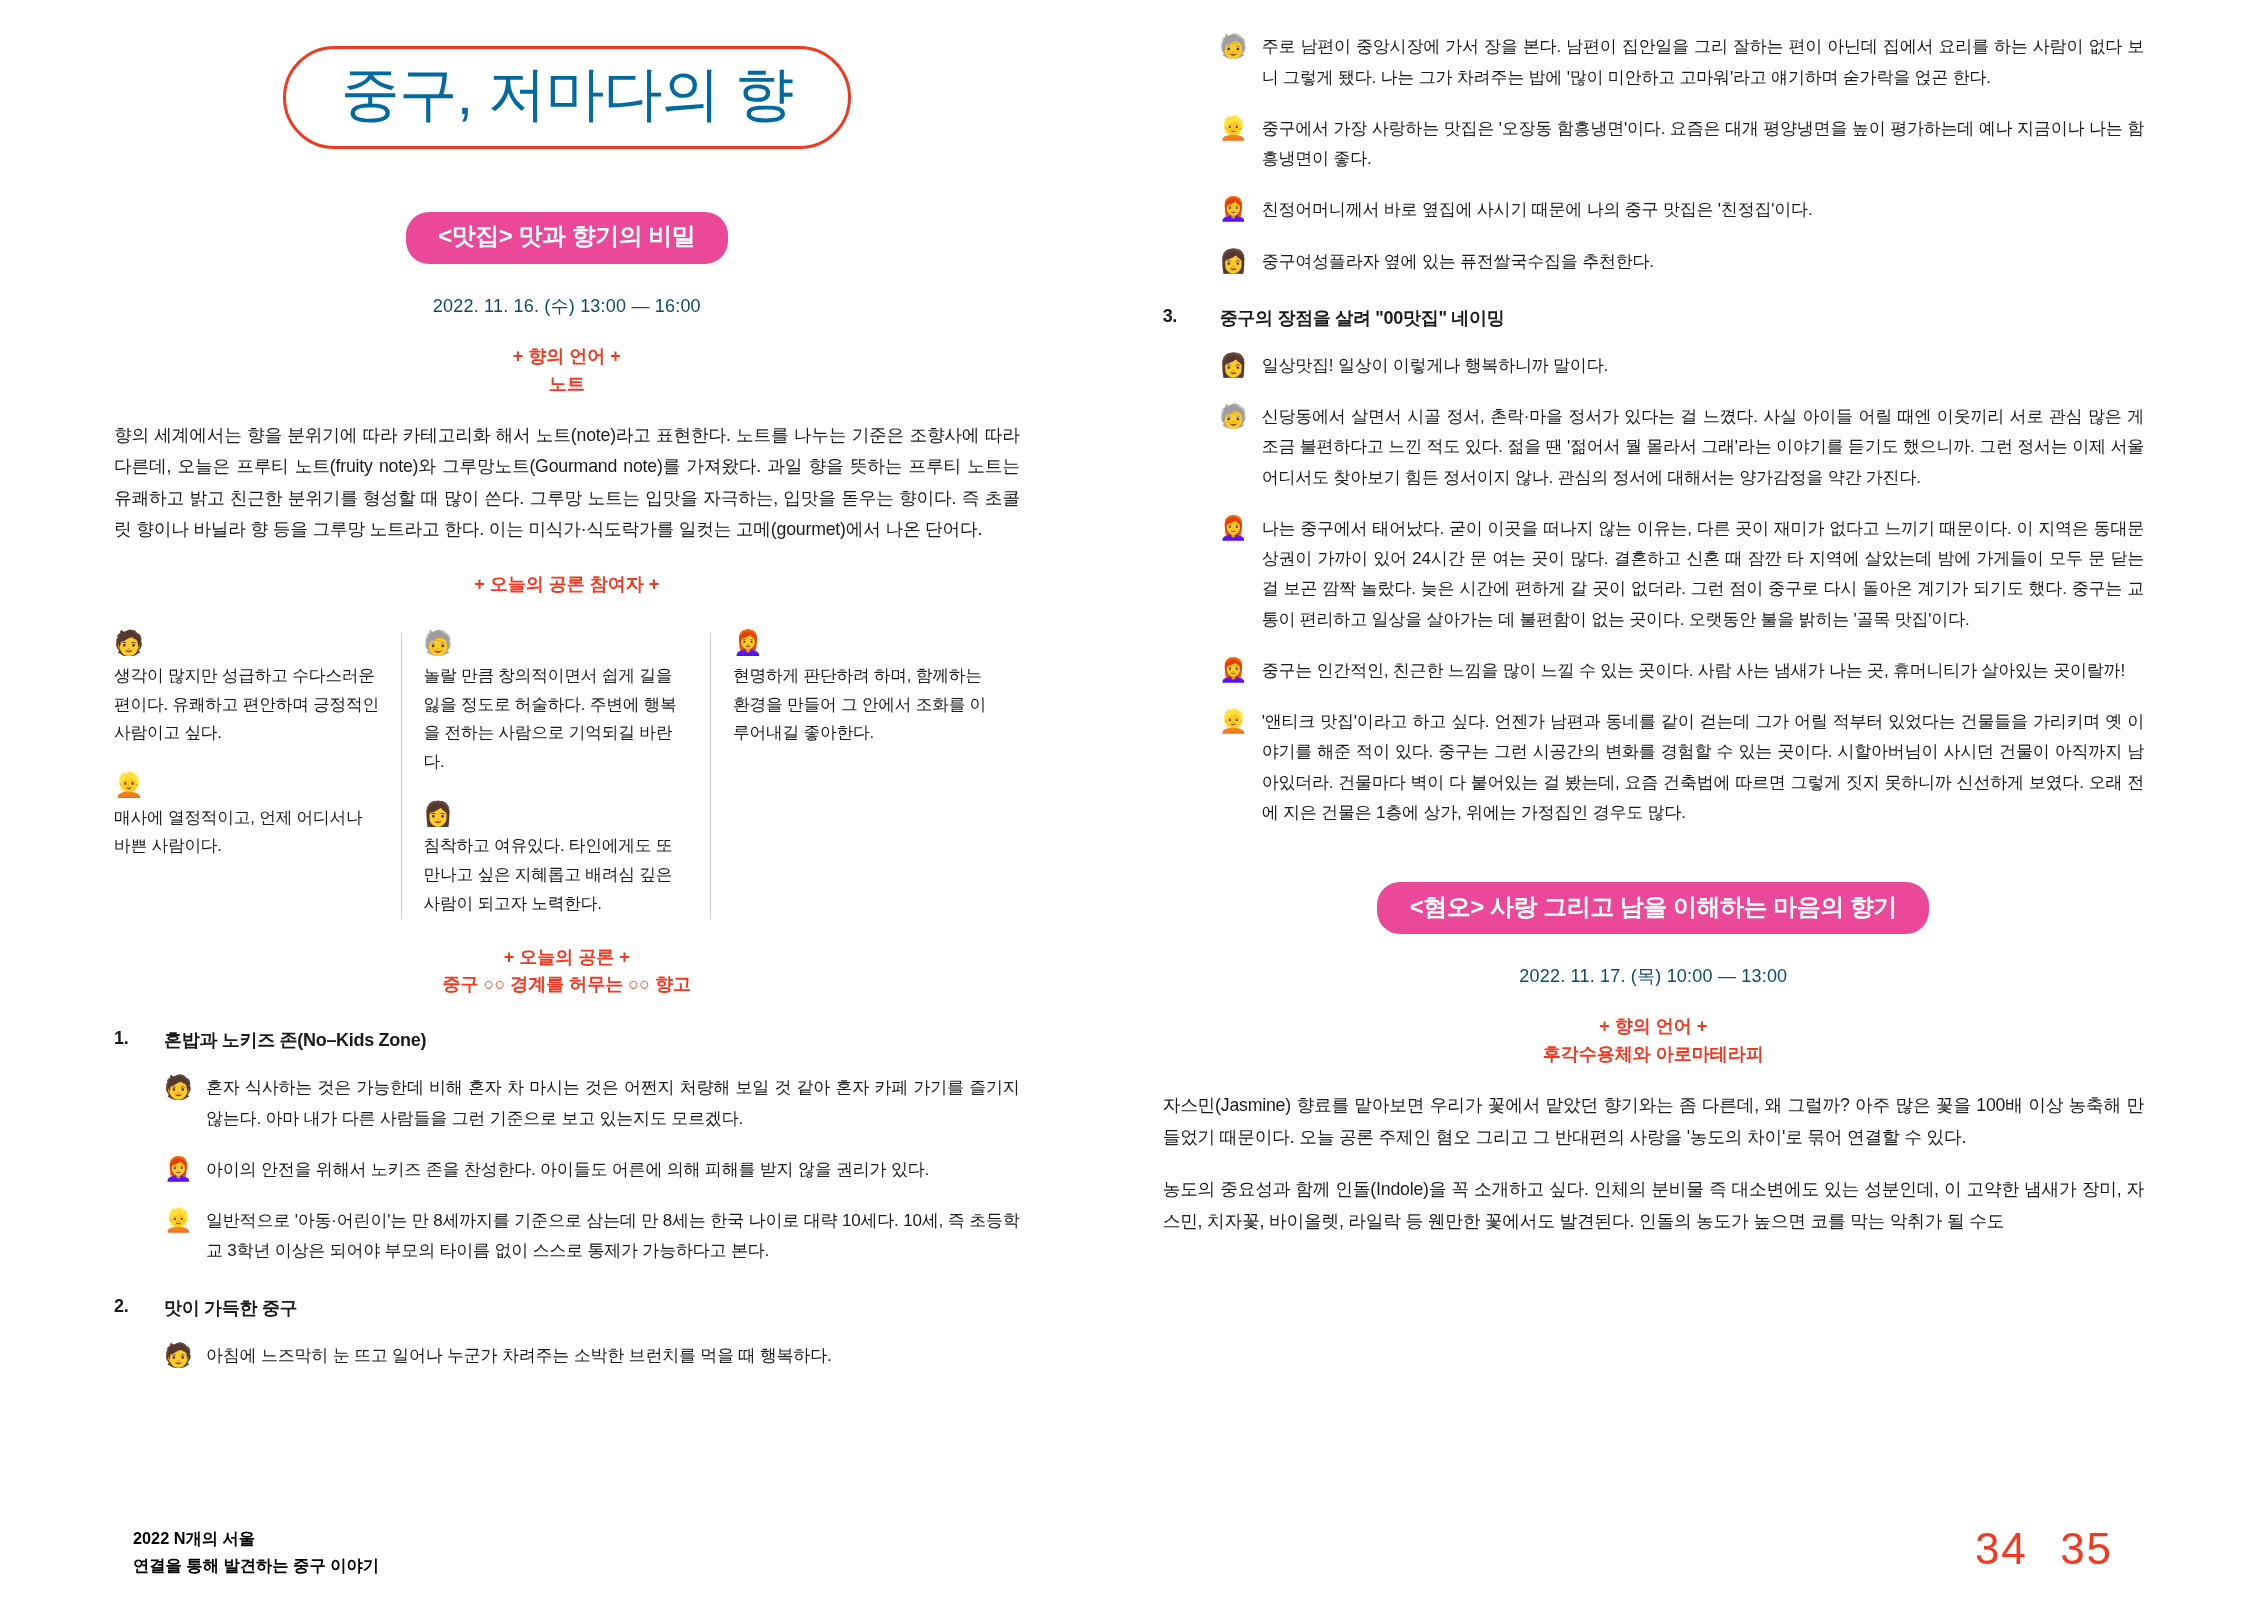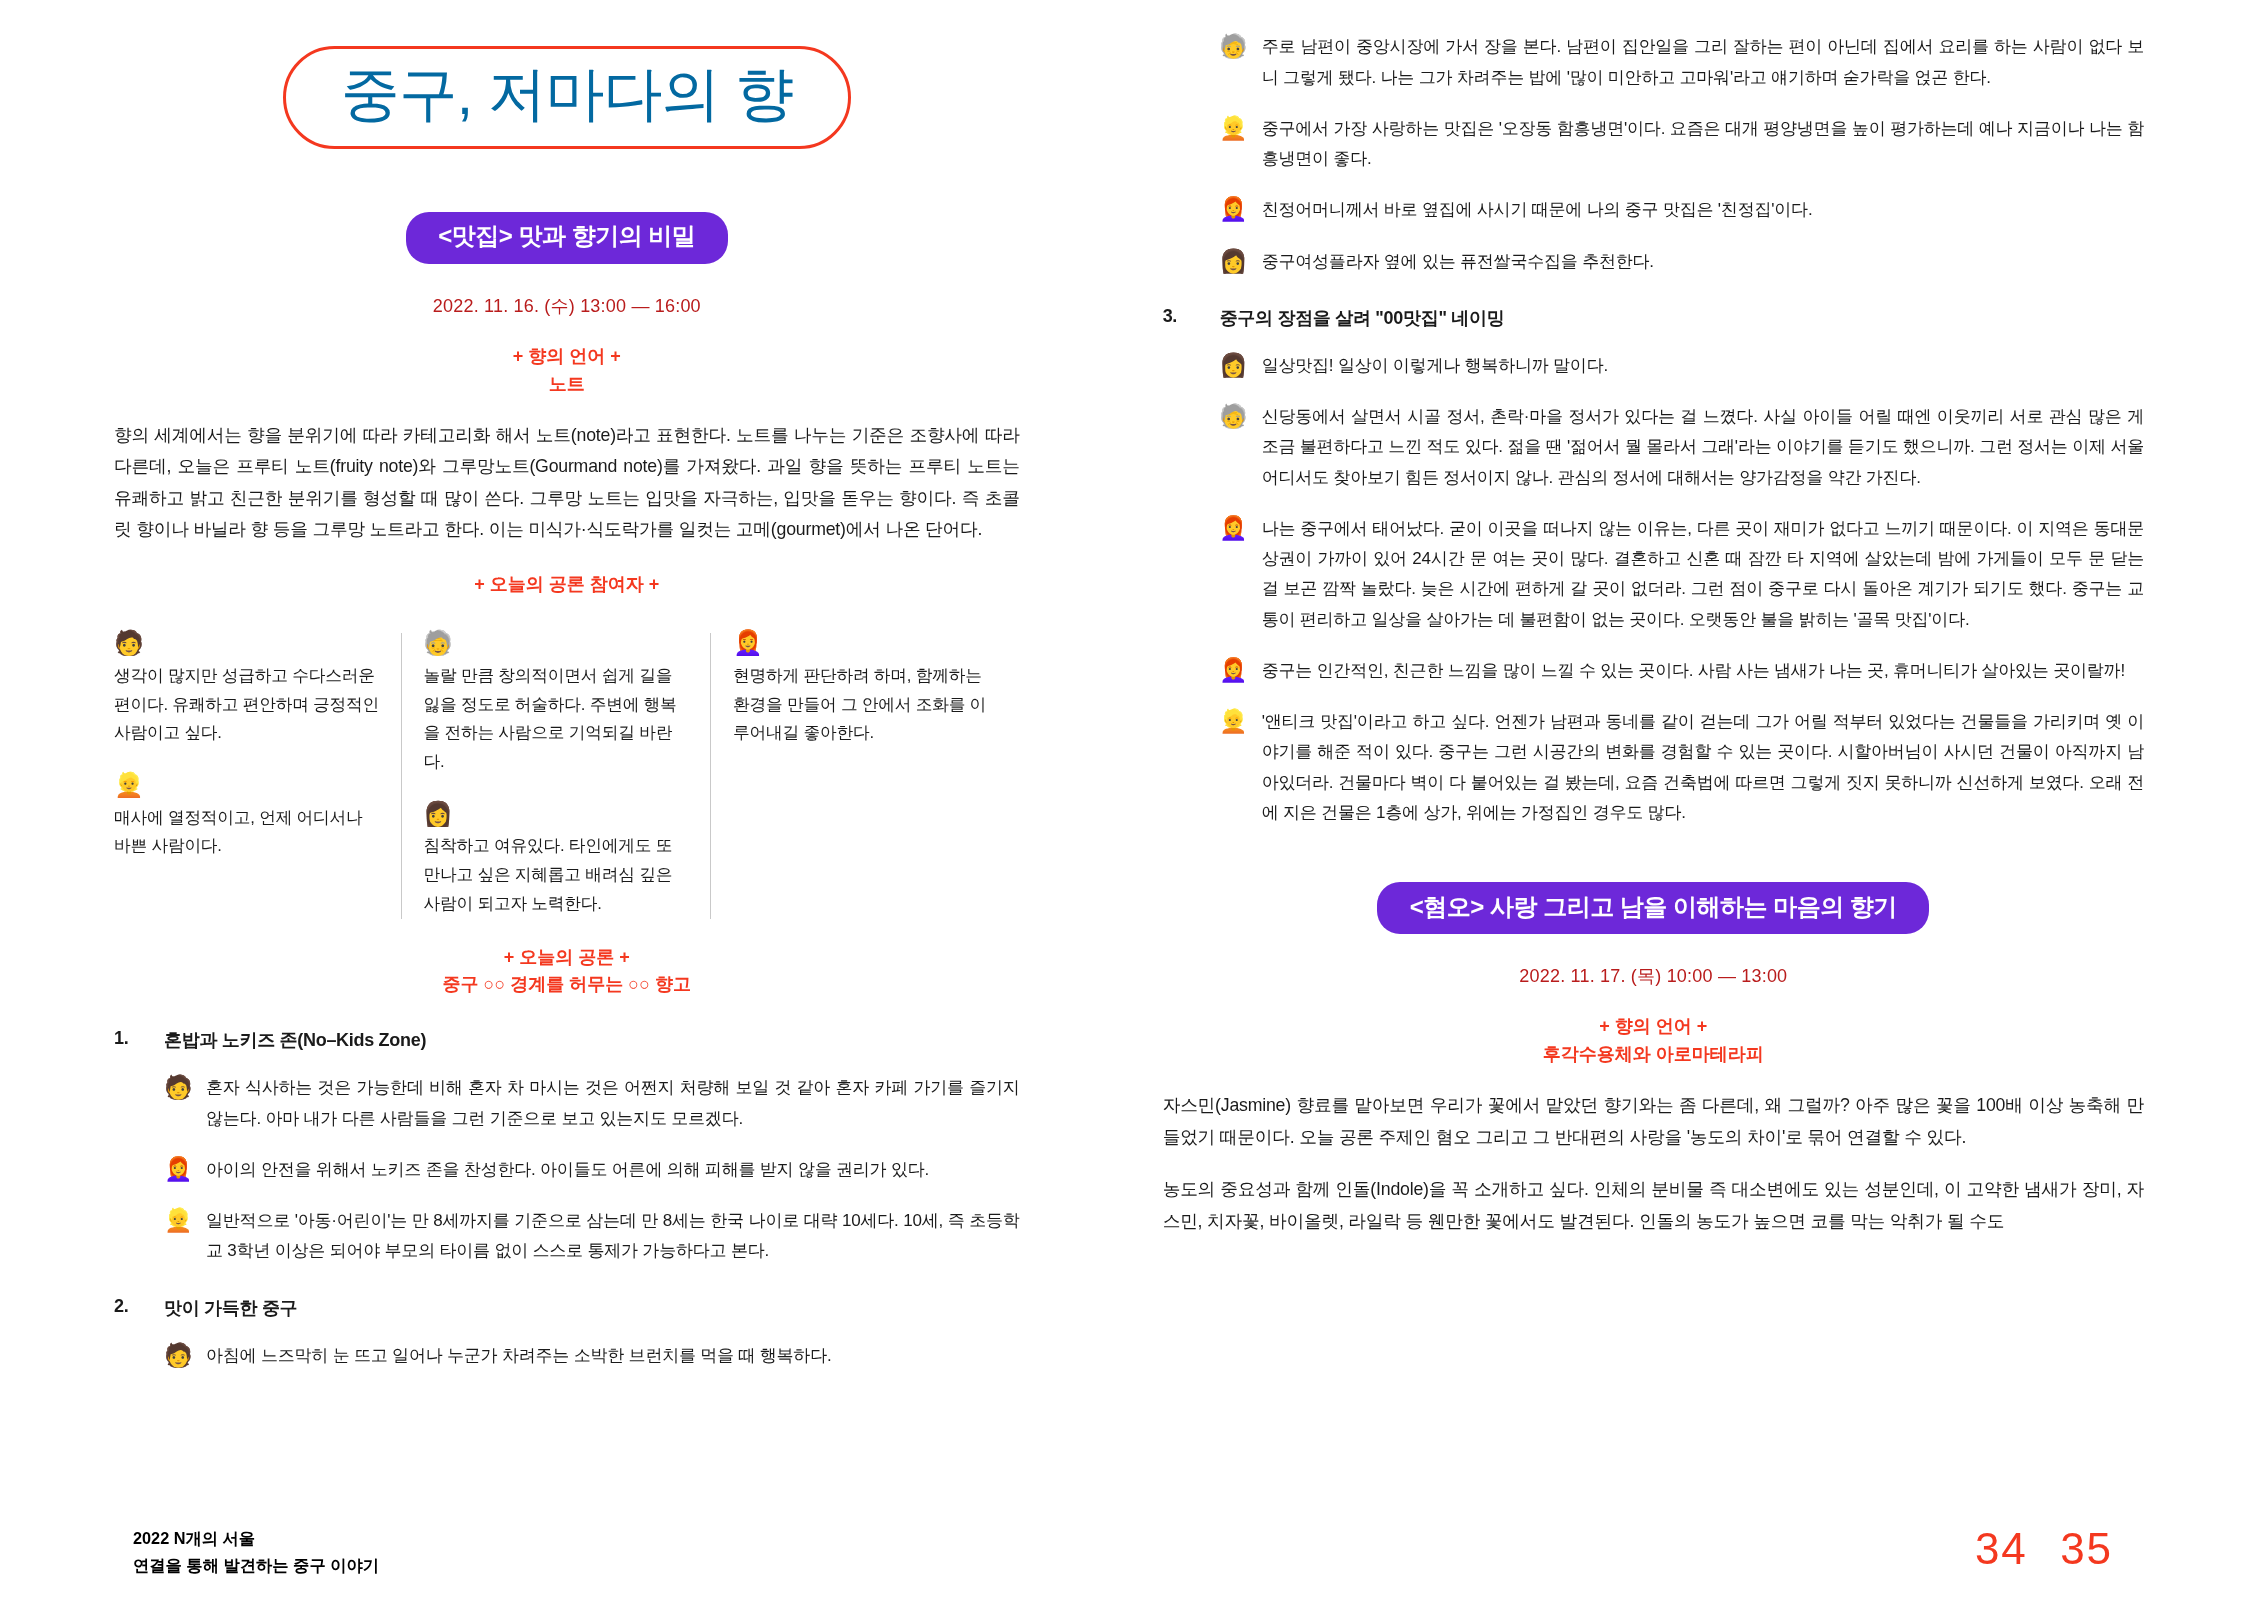--- a/index.html
+++ b/index.html
@@ -53,32 +53,32 @@
     white-space: nowrap;
   }
 
   
   .banner-wrap {
     display: flex;
     justify-content: center;
     margin-top: 63px;
   }
   .banner {
-    background: #6d28d9;
+    background: #ec4899;
     color: #ffffff;
     border-radius: 23px;
     font-size: 24px;
     font-weight: 700;
     padding: 8.6px 32.5px 11.5px 32.5px;
     white-space: nowrap;
     letter-spacing: -0.5px;
   }
   .datetime {
     text-align: center;
-    color: #b91c1c;
+    color: #0c4a6e;
     font-size: 18px;
     margin-top: 30px;
     letter-spacing: 0.2px;
   }
 
   .redhead {
     text-align: center;
     color: #f4381f;
     font-size: 18px;
     font-weight: 700;

